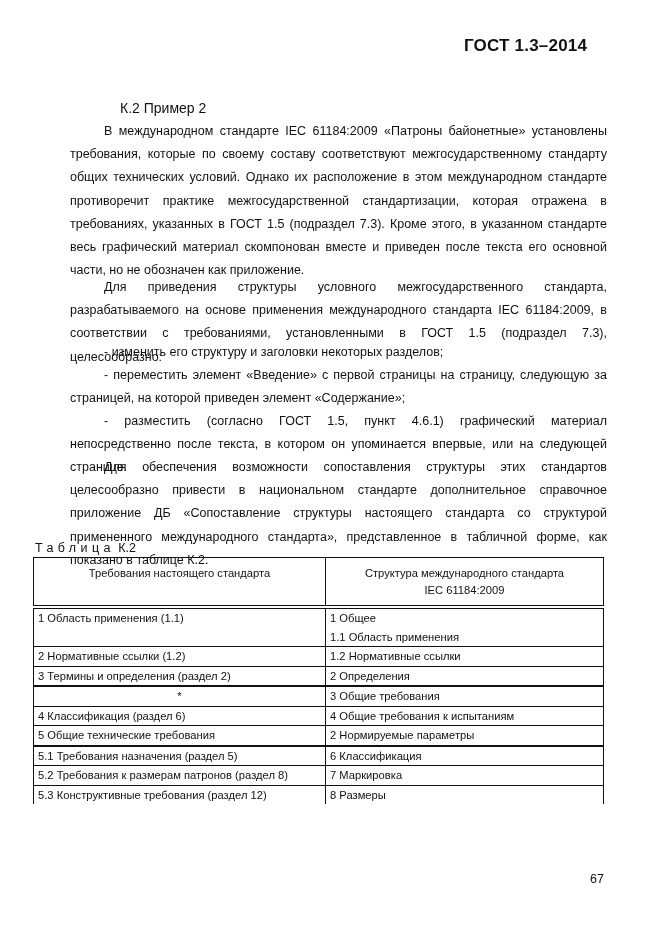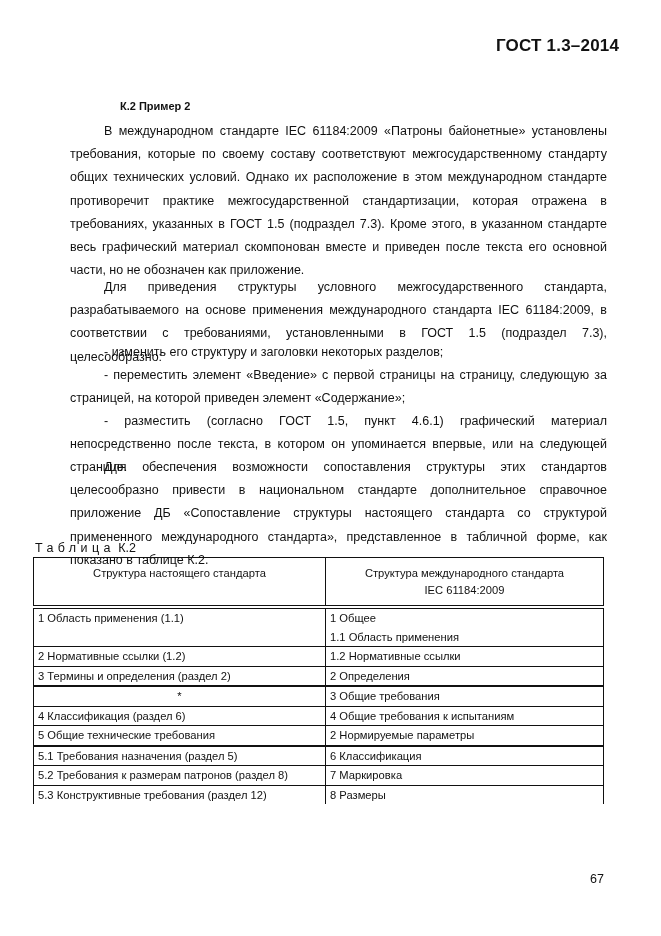--- a/index.html
+++ b/index.html
@@ -1,19 +1,19 @@
 <!DOCTYPE html>
 <html><head>
   <meta charset="utf-8">
   <style>
     html, body { margin: 0; padding: 0; background: #ffffff; }
     body { width: 661px; height: 936px; position: relative; overflow: hidden;
       font-family: "Liberation Sans", sans-serif; color: #111; }
-    .doc-id { position: absolute; top: 36px; left: 464px; font-size: 17px; font-weight: bold; letter-spacing: 0.2px; margin-left: 32px; }
-    .heading { position: absolute; top: 100px; left: 100px; font-size: 11px; font-weight: bold; padding-left: 20px; }
+    .doc-id { position: absolute; top: 36px; left: 464px; font-size: 17px; font-weight: bold; letter-spacing: 0.2px; }
+    .heading { position: absolute; top: 100px; left: 100px; font-size: 14px; font-weight: normal; padding-left: 20px; }
     .para { position: absolute; left: 66px; width: 537px; font-size: 12.5px; line-height: 23.2px;
       text-align: justify; text-indent: 34px; margin: 4px; }
     .p1 { top: 116px; }
     .p2 { top: 272px; }
     .li1 { top: 337px; }
     .li2 { top: 360px; }
     .li3 { top: 406px; }
     .p3 { top: 452px; }
     .table-caption { position: absolute; top: 541px; left: 35px; font-size: 12.5px; letter-spacing: 0; }
     .table-caption .spaced { letter-spacing: 4.4px; }
@@ -49,21 +49,21 @@
   <span>К.2</span>
 </div>
 
 <table class="tbl">
   <colgroup>
       <col class="c1">
       <col class="c2">
     </colgroup>
   <thead>
     <tr>
-      <th>Структура настоящего стандарта</th>
+      <th>Требования настоящего стандарта</th>
       <th>
         <span>Структура международного стандарта</span><br>
         <span>IEC 61184:2009</span>
       </th>
     </tr>
   </thead>
   <tbody>
     <tr>
       <td rowspan="2">1 Область применения (1.1)</td>
       <td style="border-bottom:none">1 Общее</td>

